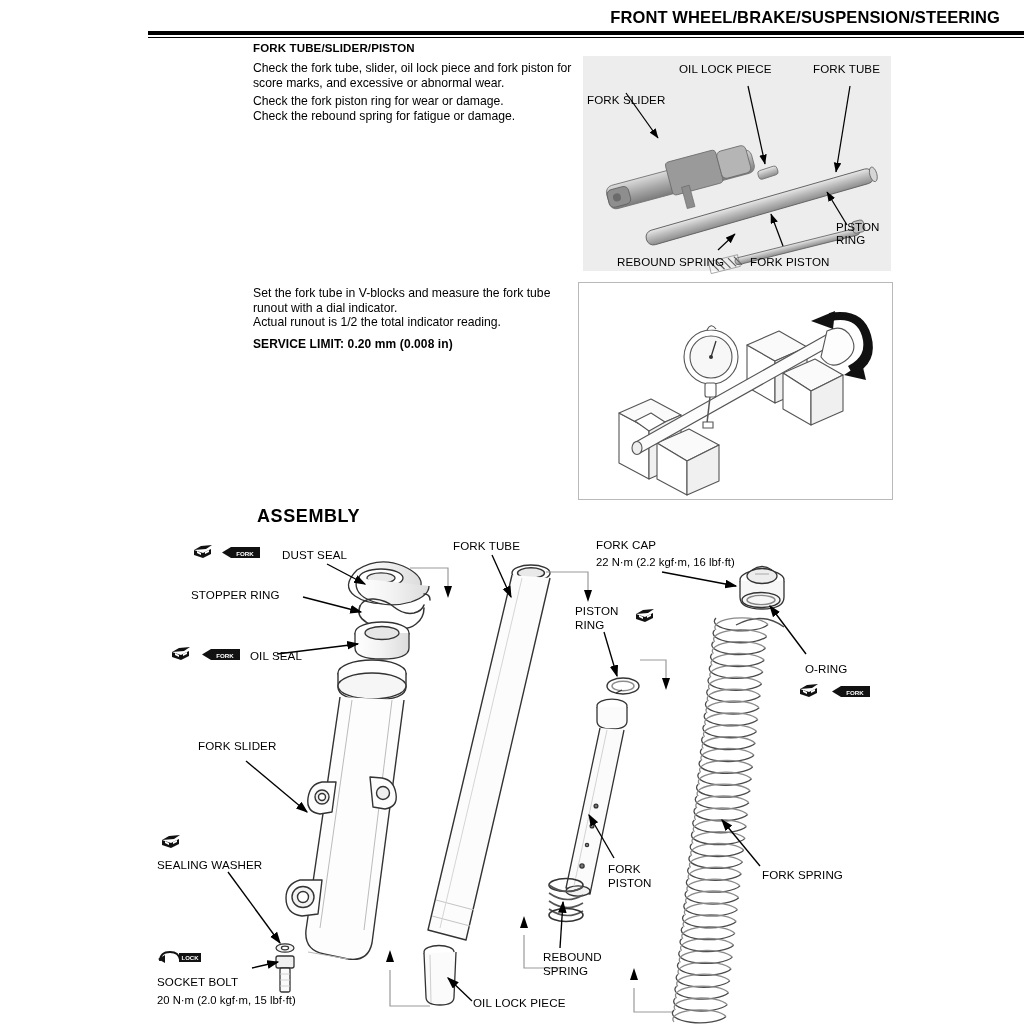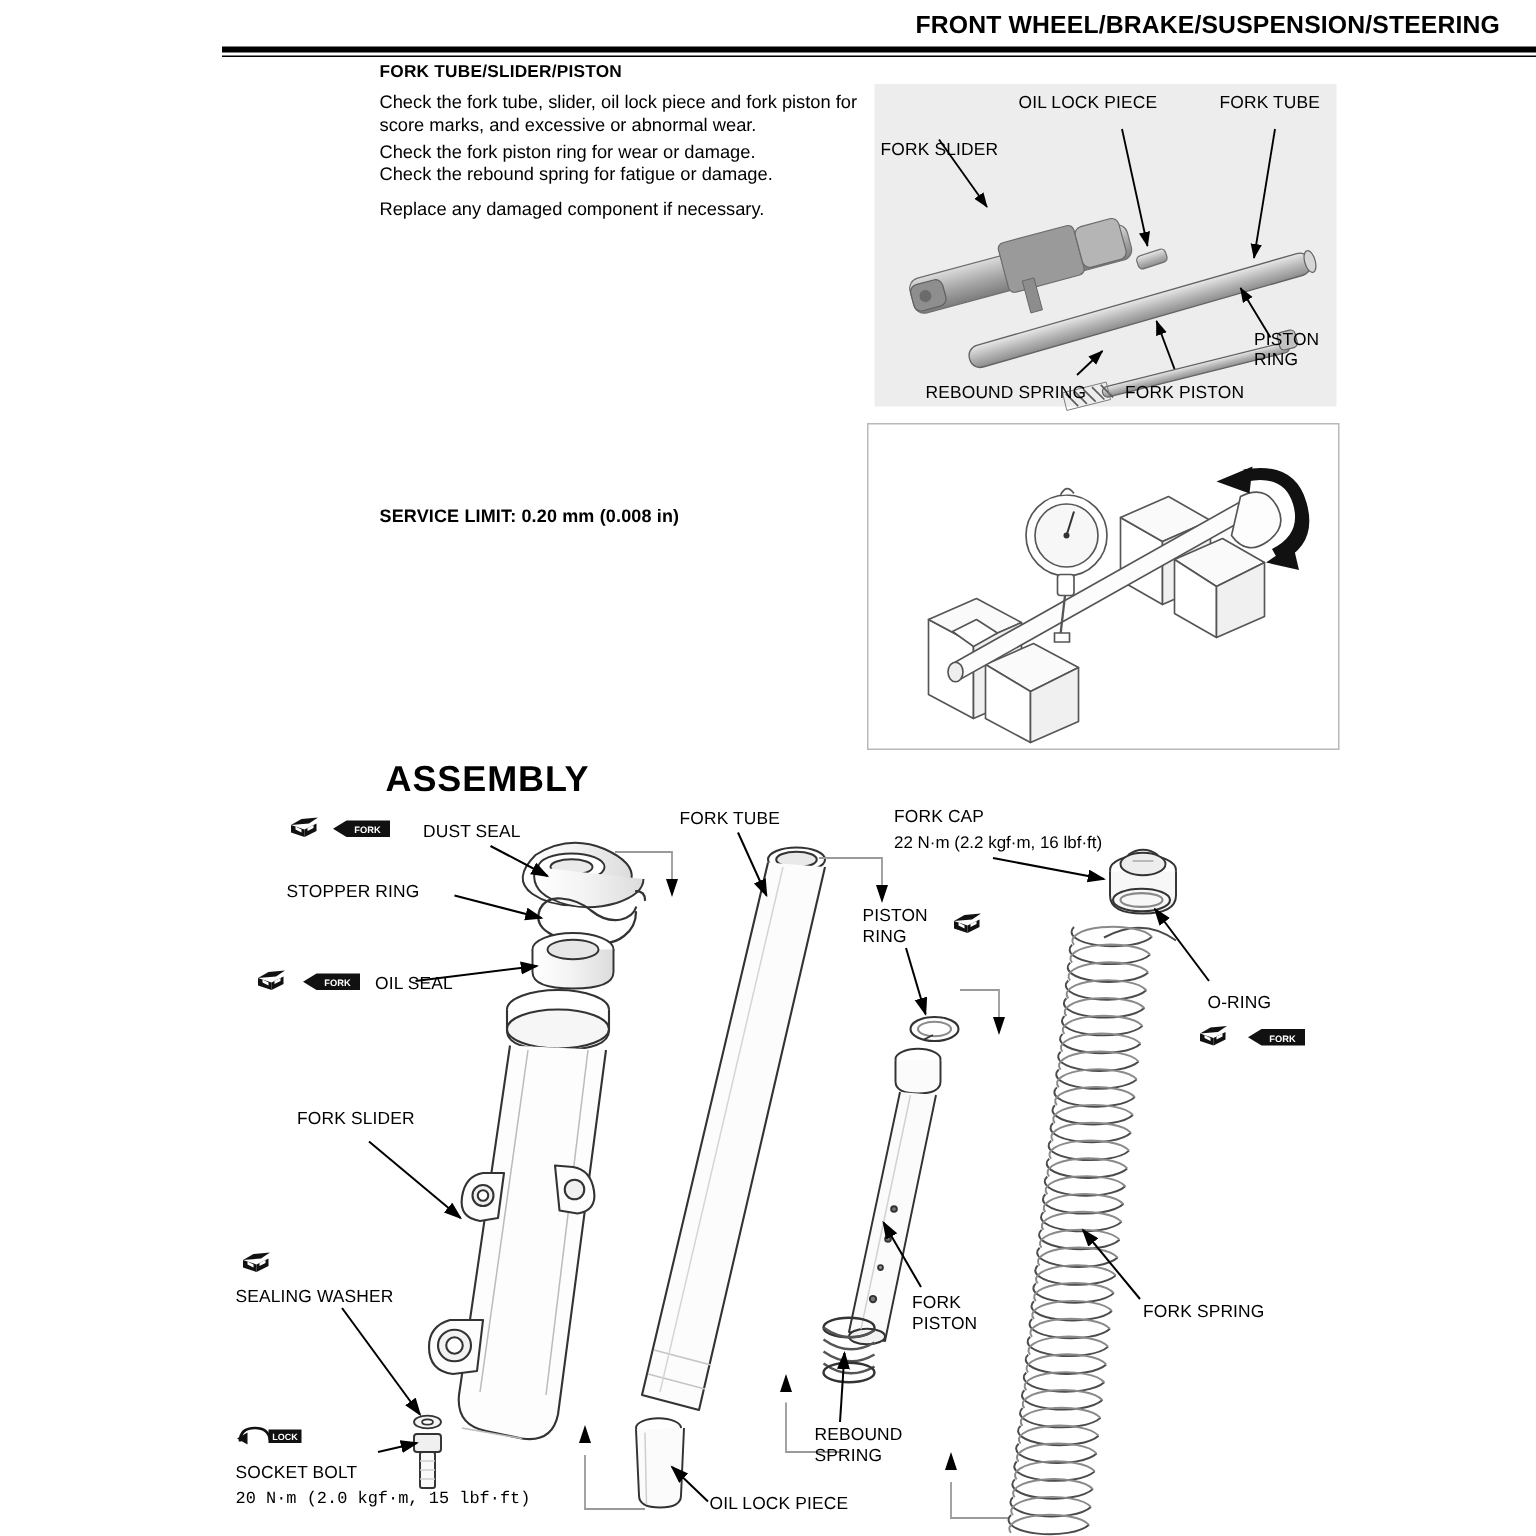--- a/index.html
+++ b/index.html
@@ -41,21 +41,21 @@
   #par-replace{left:253px; top:132px; width:330px;}
   #par-vblocks{left:253px; top:286px; width:330px;}
   #service-limit{
     left:253px; top:337px;
     font-size:12px; font-weight:bold; letter-spacing:.1px;
   }
 
   
   #assembly-heading{
     left:257px; top:506px;
-    font-size:24px; font-weight:bold; letter-spacing:.6px;
+    font-size:18px; font-weight:bold; letter-spacing:.6px;
   }
 
   
   #figure-exploded-photo{
     left:583px; top:56px; width:308px; height:215px;
     background:#ededed;
   }
   #figure-runout{
     left:578px; top:282px; width:313px; height:216px;
     background:#ffffff; border:1px solid #b9b9b9;
@@ -83,21 +83,22 @@
 
   <div class="abs" id="header-title">FRONT WHEEL/BRAKE/SUSPENSION/STEERING</div>
   <div class="abs" id="header-rule-thick"></div>
   <div class="abs" id="header-rule-thin"></div>
 
   <div class="abs" id="section-heading">FORK TUBE/SLIDER/PISTON</div>
 
   <div class="abs body-par" id="par-check-ring" style="white-space:pre-line;">Check the fork piston ring for wear or damage.
 Check the rebound spring for fatigue or damage.</div>
   <div class="abs body-par" id="par-check-components">Check the fork tube, slider, oil lock piece and fork piston for score marks, and excessive or abnormal wear.</div>
-  <div class="abs body-par" id="par-replace">Replace any damaged component if necessary.</div>
+  <div class="abs body-par" id="par-vblocks" style="white-space:pre-line;">Set the fork tube in V-blocks and measure the fork tube runout with a dial indicator.
+Actual runout is 1/2 the total indicator reading.</div>
   <div class="abs" id="service-limit">SERVICE LIMIT: 0.20 mm (0.008 in)</div>
 
   <div class="abs" id="figure-exploded-photo">
     <svg width="308" height="215" viewBox="0 0 308 215">
       <defs>
         <linearGradient id="gTube" x1="0" y1="0" x2="0" y2="1">
           <stop offset="0" stop-color="#e8e8e8"></stop>
             <stop offset=".45" stop-color="#bdbdbd"></stop>
             <stop offset="1" stop-color="#8d8d8d"></stop>
         </linearGradient>
@@ -513,21 +514,21 @@
 
   <div class="abs" style="left:158px;top:950px;">
     <svg class="icon-lock" viewBox="0 0 44 15">
         <path d="M2 11 q0 -9 10 -9 q9 0 10 8" fill="none" stroke="#111" stroke-width="1.8"></path>
         <path d="M0 9 l7 -4 l0 8 z" fill="#111"></path>
         <rect x="21" y="3" width="22" height="9" fill="#111"></rect>
         <text x="32" y="10.3" font-family="'Liberation Sans',sans-serif" font-size="6" font-weight="bold" fill="#fff" text-anchor="middle">LOCK</text>
       </svg>
   </div>
   <div class="abs lbl" style="left:157px;top:975px;">SOCKET BOLT</div>
-  <div class="abs torque" style="left:157px;top:994px;font-family:Liberation Mono, monospace;">20 N·m (2.0 kgf·m, 15 lbf·ft)</div>
+  <div class="abs torque" style="left:157px;top:994px;">20 N·m (2.0 kgf·m, 15 lbf·ft)</div>
 
   <div class="abs lbl" style="left:453px;top:539px;">FORK TUBE</div>
 
   <div class="abs lbl" style="left:473px;top:996px;">OIL LOCK PIECE</div>
 
   <div class="abs lbl" style="left:596px;top:538px;">FORK CAP</div>
   <div class="abs torque" style="left:596px;top:556px;">22 N·m (2.2 kgf·m, 16 lbf·ft)</div>
 
   <div class="abs lbl" style="left:575px;top:604px; line-height:14px;">PISTON
 RING</div>

